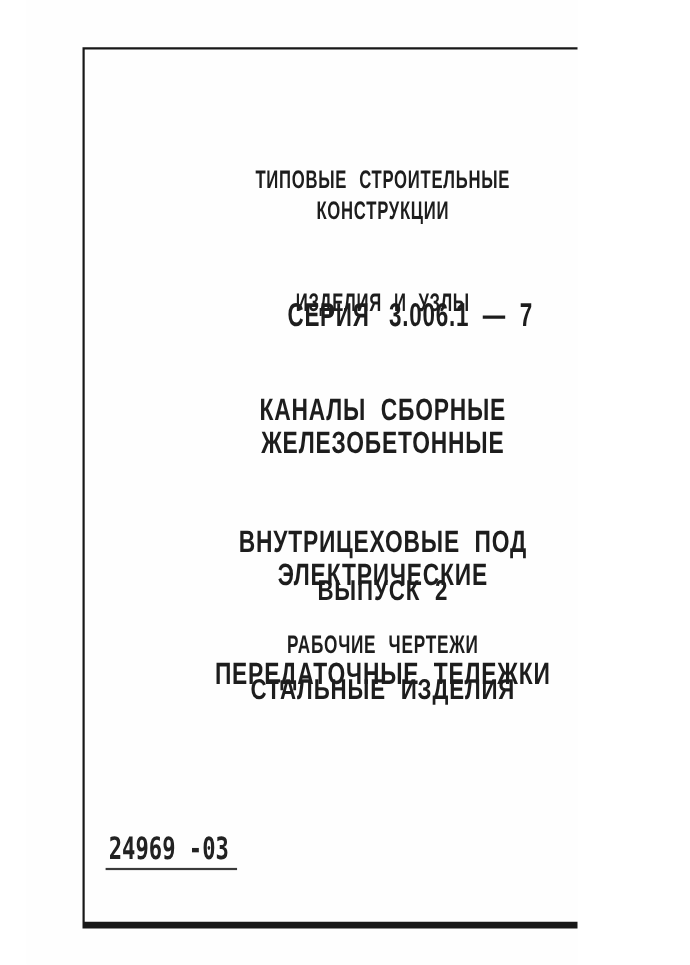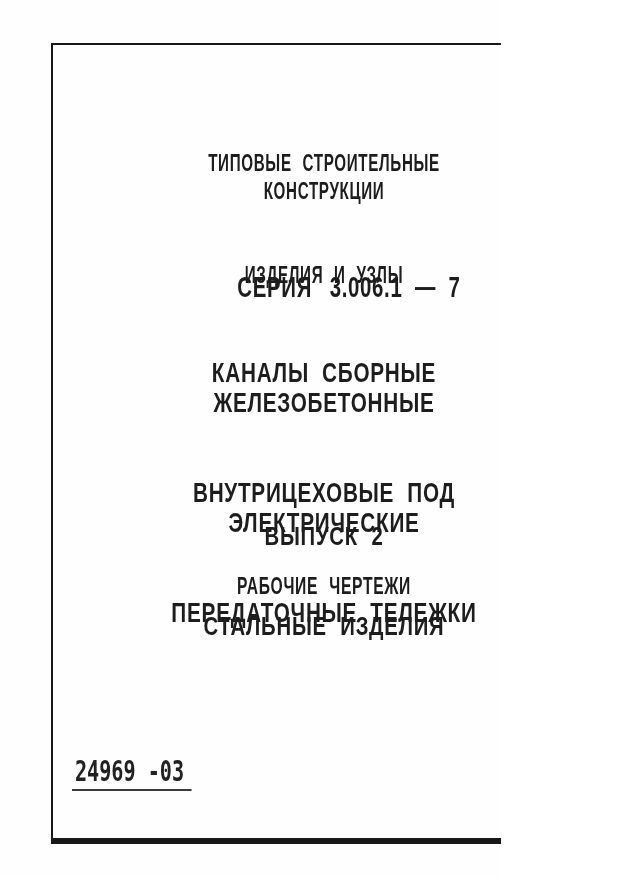--- a/index.html
+++ b/index.html
@@ -8,20 +8,21 @@
     background: #ffffff;
   }
   .page {
     position: relative;
     width: 501px;
     height: 877px;
     background: #fefefe;
     overflow: hidden;
     font-family: "Liberation Sans", sans-serif;
     color: #1d1d1d;
+    margin-left: 24px;
   }
   
   .frame {
     position: absolute;
     left: 51px;
     top: 43px;
     width: 546px;
     height: 801px;
     box-sizing: border-box;
     border-top: 2px solid #181818;

